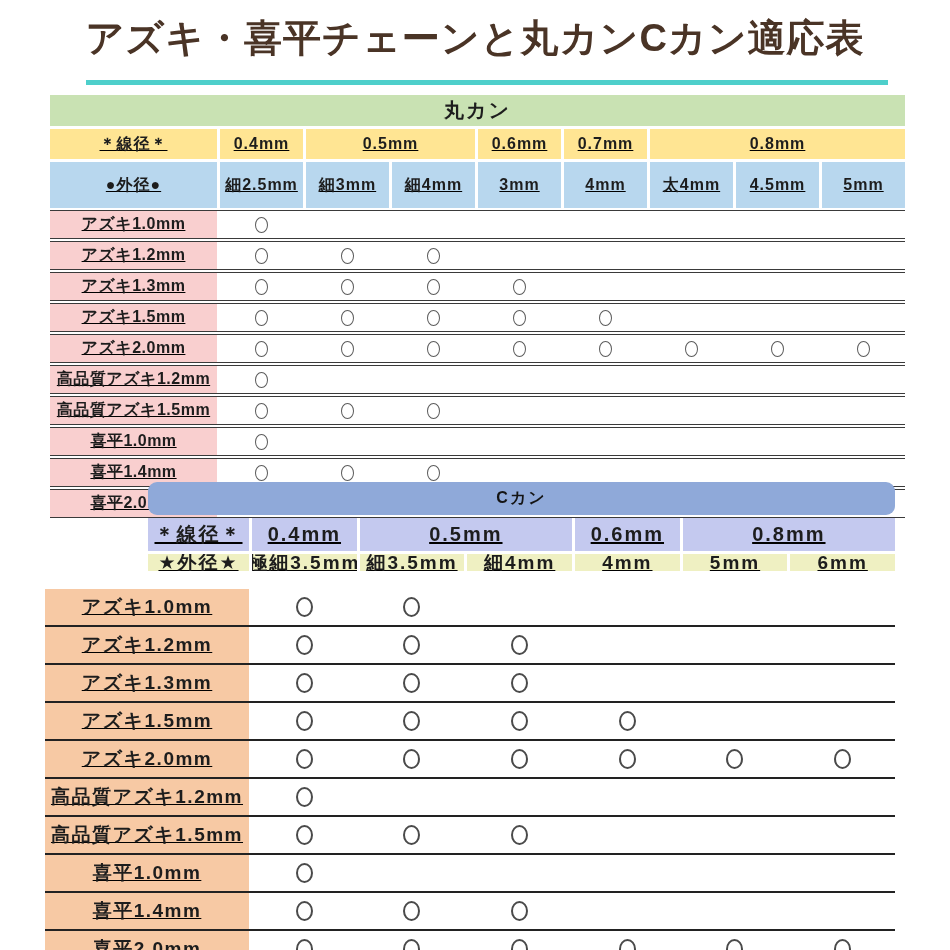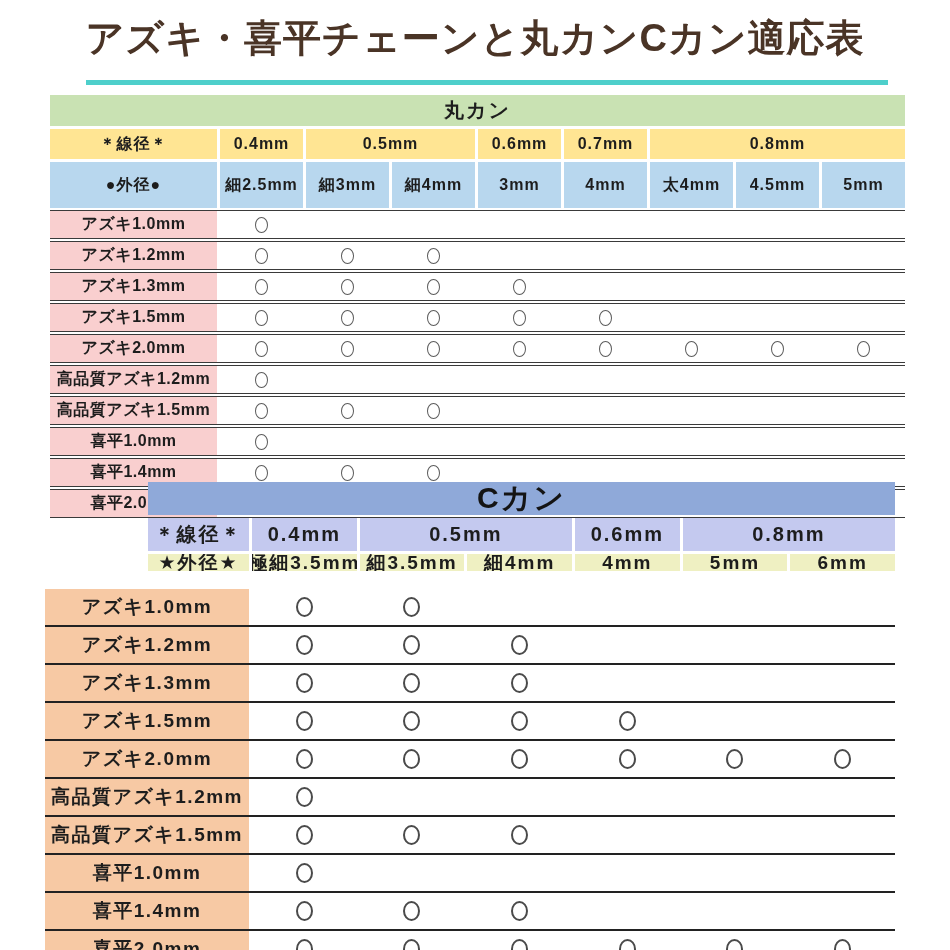--- a/index.html
+++ b/index.html
@@ -17,21 +17,21 @@
   .page-title {
     margin:0; font-size:38px; font-weight:bold; letter-spacing:1px;
     color:#4a3426; line-height:1.3;
   }
   .title-underline {
     position:absolute; left:86px; top:66px; width:802px; height:5px;
     background:#4ecfcb;
   }
 
   
-  .grid { display:grid; column-gap:3px; }
+  .grid { display:grid; column-gap:3px;text-decoration:underline; }
   .cell {
     display:flex; align-items:center; justify-content:center;
     font-weight:bold; color:#1d1d1d; box-sizing:border-box;
     white-space:nowrap; overflow:hidden;
   }
 
   
   .t1 { position:absolute; left:50px; top:95px; width:855px; }
   .t1 .grid { grid-template-columns:167px repeat(8, 1fr); }
   .t1-head {
@@ -53,21 +53,21 @@
     width:13px; height:16px; border:1.6px solid #5a5a5a; border-radius:50%;
     box-sizing:border-box;
   }
 
   
   .t2h { position:absolute; left:148px; top:482px; width:747px; }
   .t2h .grid { grid-template-columns:101px repeat(6, 1fr); }
   .t2-head {
     height:33px; background:#8fa9d9; margin-bottom:3px;
     display:flex; align-items:center; justify-content:center;
-    font-size:30px; font-weight:bold; color:#141414; letter-spacing:2px;
+    font-size:16px; font-weight:bold; color:#141414; letter-spacing:2px;border-radius:9px;
   }
   .t2h .wire-row  { margin-bottom:3px; }
   .t2h .wire-row  .cell { height:33px; background:#c4c9ef; font-size:20px; letter-spacing:2px; }
   .t2h .outer-row .cell { height:17px; background:#eff0c2; font-size:19px; letter-spacing:2px; }
 
   .t2b { position:absolute; left:45px; top:589px; width:850px; }
   .t2b .grid { grid-template-columns:204px repeat(6, 1fr); }
   .t2b .body-row { height:36px; border-top:2.5px solid #222222; }
   .t2b .body-row:first-child { border-top:none; }
   .t2b .row-label { background:#f7c9a4; font-size:19px; letter-spacing:1.5px; }

